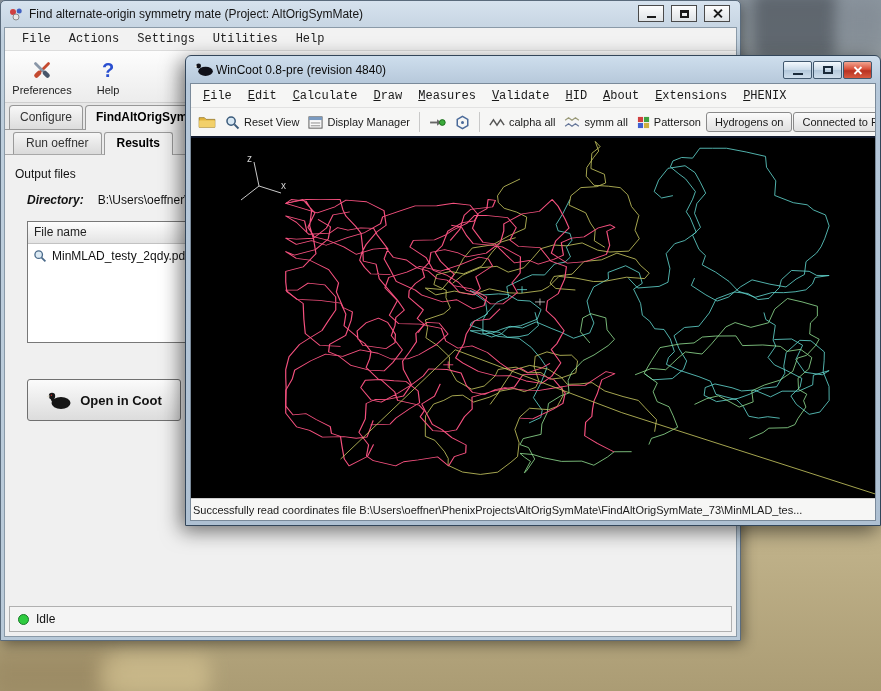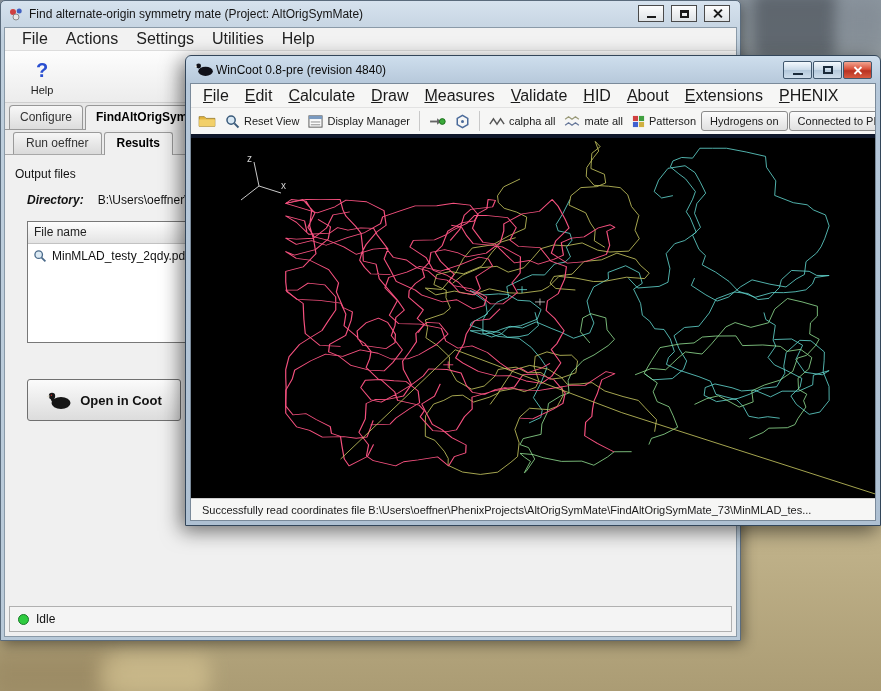--- a/index.html
+++ b/index.html
@@ -10,21 +10,21 @@
   .desktop { position:absolute; inset:0;
     background:linear-gradient(180deg,#8d97a0 0px,#97a0a4 60px,#a7a394 150px,#b6ab8c 330px,#c0b28a 540px,#ab9c74 691px); }
   .blob { position:absolute; border-radius:12px; }
   .blob1 { left:752px; top:-8px; width:86px; height:66px; background:#4f565e; filter:blur(7px); opacity:.75; }
   .blob2 { left:836px; top:0; width:50px; height:52px; background:#7d8690; filter:blur(9px); opacity:.6; }
   .blob3 { left:-12px; top:648px; width:130px; height:52px; background:#8d7b56; filter:blur(10px); opacity:.5; }
   .blob4 { left:100px; top:655px; width:110px; height:42px; background:#d9c795; filter:blur(9px); opacity:.6; }
 
   
   .window { position:absolute; }
-  .menu-item { font-size:16px; color:#222; white-space:nowrap; }
+  .menu-item { font-size:12px; color:#222; white-space:nowrap;font-family:Liberation Mono, monospace; }
 
   
   .phenix-window { left:0; top:0; width:741px; height:641px; z-index:1;
     background:linear-gradient(180deg,#d6e2ee,#bfcfdd 40px,#b8c9d8);
     border:1px solid #5a6b7c; border-radius:5px 5px 0 0; box-shadow:2px 3px 14px rgba(0,0,0,.45); }
   .phenix-titlebar { position:relative; height:34px; }
   .phenix-title-icon { position:absolute; left:7px; top:5px; }
   .phenix-title { position:absolute; left:28px; top:6px; font-size:12px; color:#151515; white-space:nowrap; }
   .phenix-buttons { position:absolute; right:10px; top:4px; display:flex; gap:7px; }
   .pbtn { width:26px; height:17px; background:linear-gradient(#fdfdfd,#dfe3e6); border:1px solid #4a4a4a;
@@ -83,36 +83,36 @@
   .abtn.close  { background:linear-gradient(#f2a490,#d9503a 45%,#b83222 55%,#d95a40); color:#fff; }
   .abtn .g-min { margin-top:8px; width:10px; }
   .abtn .g-max { width:10px; height:8px; border-width:2px; }
   .abtn .g-close { transform:scale(.9); }
 
   .coot-body { position:absolute; left:4px; right:4px; top:27px; bottom:4px; background:#f4f4f4;
     border:1px solid #7a8a9a; display:flex; flex-direction:column; overflow:hidden; }
   .coot-menubar { height:24px; background:#f6f6f5; border-bottom:1px solid #e2e2e2; display:flex; align-items:center; padding-left:4px; }
   .coot-menubar .menu-item { display:inline-block; padding:4px 8px; color:#1a1a1a; }
   .coot-menubar .menu-item::first-letter { text-decoration:underline; }
-  .coot-toolbar { height:30px; background:#f6f6f5; border-bottom:4px solid #0f172a; display:flex; align-items:center;
+  .coot-toolbar { height:30px; background:#f6f6f5; border-bottom:2px solid #0f172a; display:flex; align-items:center;
     padding:0 3px; gap:1px; overflow:hidden; }
   .tool-btn { display:flex; align-items:center; gap:4px; padding:3px 4px; font-size:11px; color:#1a1a1a;
     white-space:nowrap; flex-shrink:0; border-radius:3px; }
   .tool-sep { width:1px; height:20px; background:#c9c9c9; margin:0 4px; flex-shrink:0; }
   .tool-push { border:1px solid #8a8a8a; background:linear-gradient(#fbfbfb,#e0e0e0); padding:3px 8px; }
 
   .viewport { flex:1; background:#000; position:relative; overflow:hidden; }
   .viewport svg.molecule { position:absolute; inset:0; width:100%; height:100%; }
   .axis-gizmo { position:absolute; left:38px; top:18px; width:70px; height:60px; }
   .axis-label { position:absolute; font-size:10px; color:#d2d2d2; }
   .axis-label.z { left:18px; top:-3px; }
   .axis-label.x { left:52px; top:24px; }
 
   .coot-statusbar { height:22px; background:#f6f6f5; border-top:1px solid #cfcfcf; font-size:11px; color:#1a1a1a;
-    display:flex; align-items:center; padding-left:11px; white-space:nowrap; overflow:hidden; }
+    display:flex; align-items:center; padding-left:2px; white-space:nowrap; overflow:hidden; }
 </style>
 </head>
 <body>
 
 <div id="screen">
 
   <div class="desktop">
     <div class="blob blob1"></div>
     <div class="blob blob2"></div>
     <div class="blob blob3"></div>
@@ -143,20 +143,33 @@
     <div class="phenix-body">
       <div class="phenix-menubar">
         <span class="menu-item">File</span>
         <span class="menu-item">Actions</span>
         <span class="menu-item">Settings</span>
         <span class="menu-item">Utilities</span>
         <span class="menu-item">Help</span>
       </div>
 
       <div class="phenix-toolbar">
+        <div class="ptool">
+          <svg viewBox="0 0 24 24" width="24" height="24">
+            <g transform="rotate(45 12 12)">
+                <rect x="10.6" y="1.5" width="2.8" height="13" rx="1.2" fill="#c44a30"></rect>
+                <rect x="9.8" y="14" width="4.4" height="8" rx="2" fill="#c44a30"></rect>
+              </g>
+            <g transform="rotate(-45 12 12)">
+                <rect x="10.6" y="1.5" width="2.8" height="13" rx="1.2" fill="#8a97a8"></rect>
+                <rect x="9.8" y="14" width="4.4" height="8" rx="2" fill="#47566a"></rect>
+              </g>
+          </svg>
+          <span class="ptool-label">Preferences</span>
+        </div>
         <div class="ptool">
           <span class="help-glyph">?</span>
           <span class="ptool-label">Help</span>
         </div>
       </div>
 
       <div class="tabrow">
         <span class="tab">Configure</span>
         <span class="tab active">FindAltOrigSymMate</span>
       </div>
@@ -281,21 +294,21 @@
           <svg viewBox="0 0 18 12" width="16" height="11">
             <polyline points="1,9 5,3 9,9 13,3 17,9" fill="none" stroke="#555" stroke-width="1.6"></polyline>
           </svg>
           <span>calpha all</span>
         </span>
         <span class="tool-btn">
           <svg viewBox="0 0 18 14" width="16" height="12">
             <polyline points="1,5 5,2 9,5 13,2 17,5" fill="none" stroke="#997" stroke-width="1.4"></polyline>
             <polyline points="1,12 5,9 9,12 13,9 17,12" fill="none" stroke="#679" stroke-width="1.4"></polyline>
           </svg>
-          <span>mate all</span>
+          <span>symm all</span>
         </span>
         <span class="tool-btn">
           <svg viewBox="0 0 14 14" width="13" height="13">
             <rect x="1" y="1" width="5.5" height="5.5" fill="#d04040"></rect>
             <rect x="7.5" y="1" width="5.5" height="5.5" fill="#40a040"></rect>
             <rect x="1" y="7.5" width="5.5" height="5.5" fill="#4060d0"></rect>
             <rect x="7.5" y="7.5" width="5.5" height="5.5" fill="#d0b040"></rect>
           </svg>
           <span>Patterson</span>
         </span>

